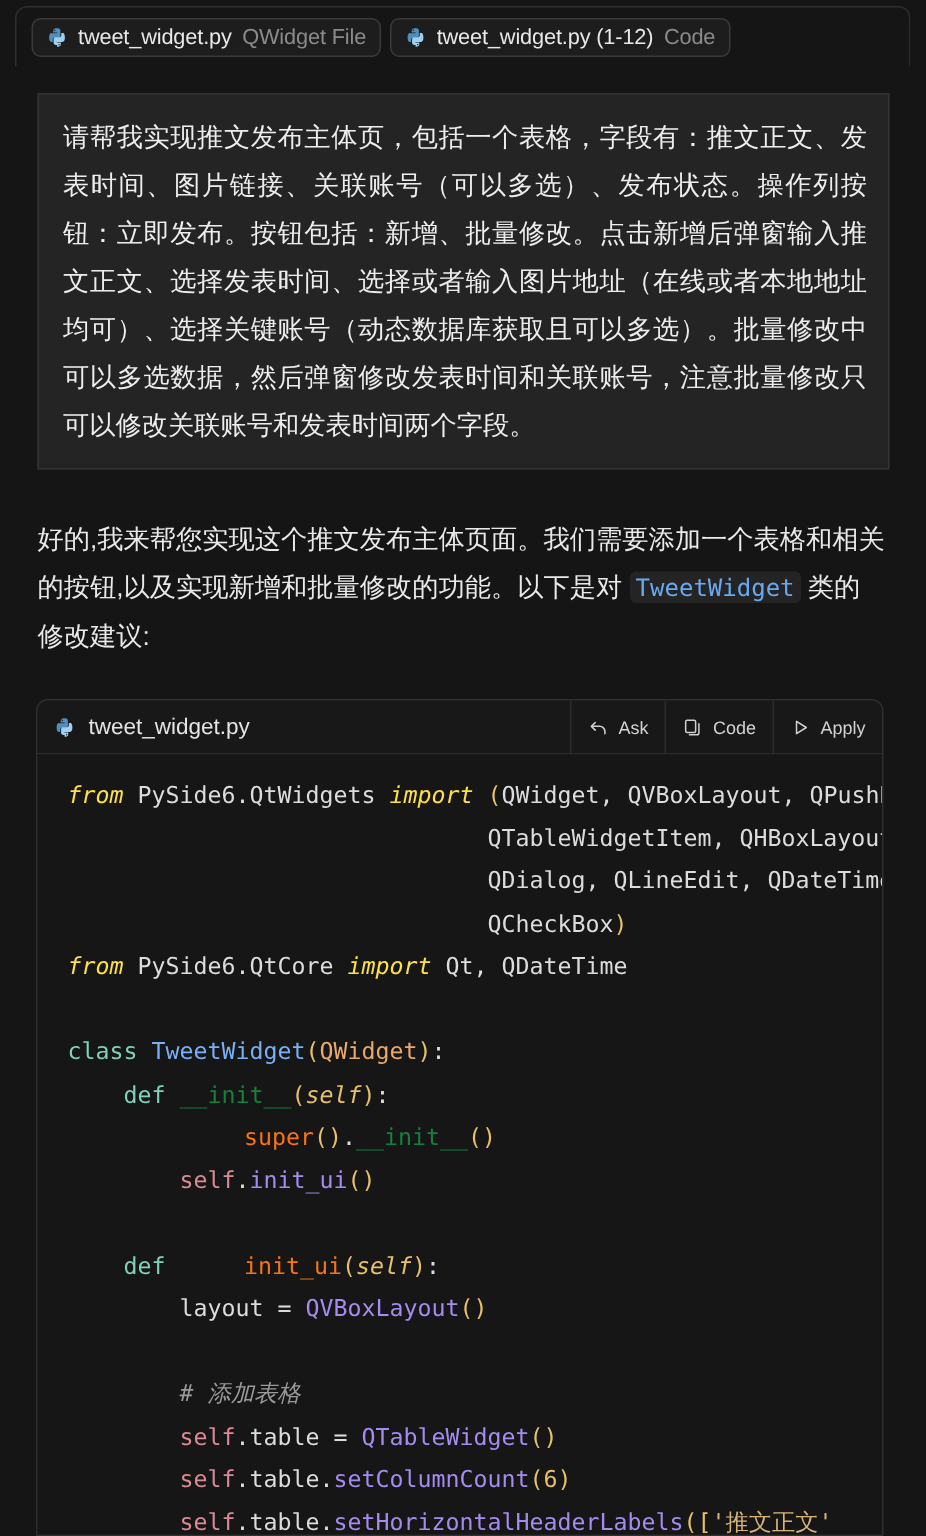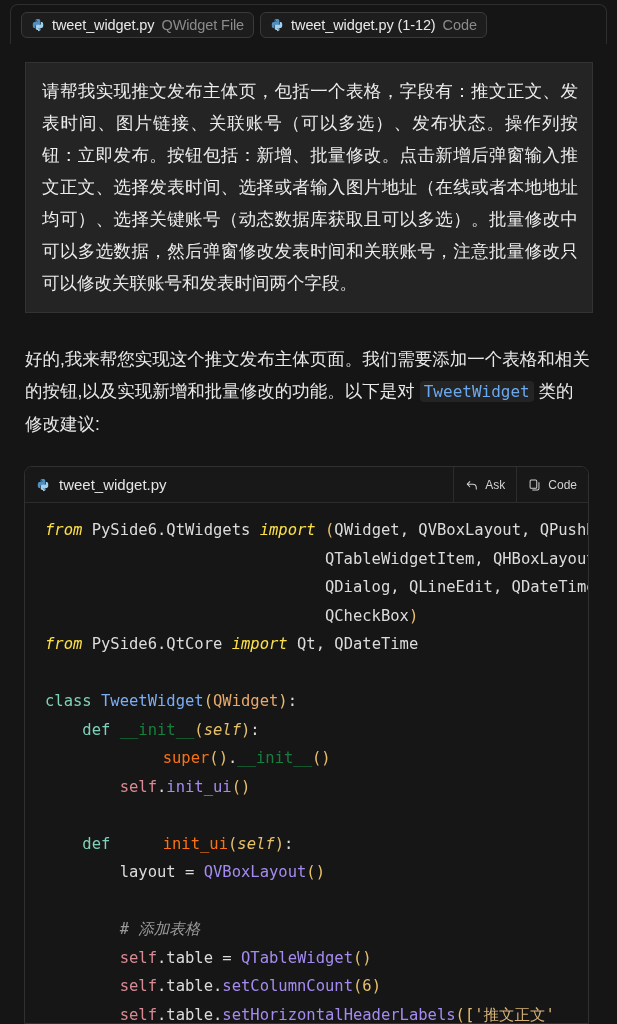--- a/index.html
+++ b/index.html
@@ -263,20 +263,28 @@
       <div class="code-action">
         <span>
           <svg width="14" height="14" viewBox="0 0 16 16" fill="none" aria-hidden="true">
             <rect x="2.4" y="2.4" width="7.6" height="9.4" rx="1.2" stroke="#cfcfcf" stroke-width="1.15"></rect>
             <path d="M5.3 13.6h5.6a1.6 1.6 0 0 0 1.6-1.6V5.1" stroke="#cfcfcf" stroke-width="1.15" stroke-linecap="round"></path>
           </svg>
         </span>
         <span>Code</span>
       </div>
 
+      <div class="code-action">
+        <span>
+          <svg width="14" height="14" viewBox="0 0 16 16" fill="none" aria-hidden="true">
+            <path d="M4.6 3.3 12 8l-7.4 4.7V3.3Z" stroke="#cfcfcf" stroke-width="1.15" stroke-linejoin="round"></path>
+          </svg>
+        </span>
+        <span>Apply</span>
+      </div>
 
     </div>
 
     <div class="code-body" id="code-body"><div class="code-line"><span class="t-kw">from</span><span class="t-plain"> PySide6.QtWidgets </span><span class="t-kw">import</span><span class="t-plain"> </span><span class="t-paren">(</span><span class="t-plain">QWidget, QVBoxLayout, QPushButton, QTableWidget,</span></div><div class="code-line"><span class="t-plain">                              QTableWidgetItem, QHBoxLayout, QHeaderView,</span></div><div class="code-line"><span class="t-plain">                              QDialog, QLineEdit, QDateTimeEdit, QComboBox,</span></div><div class="code-line"><span class="t-plain">                              QCheckBox</span><span class="t-paren">)</span></div><div class="code-line"><span class="t-kw">from</span><span class="t-plain"> PySide6.QtCore </span><span class="t-kw">import</span><span class="t-plain"> Qt, QDateTime</span></div><div class="code-line"><span class="t-plain"></span></div><div class="code-line"><span class="t-kw2">class</span><span class="t-plain"> </span><span class="t-cls">TweetWidget</span><span class="t-paren">(</span><span class="t-type">QWidget</span><span class="t-paren">)</span><span class="t-plain">:</span></div><div class="code-line"><span class="t-plain">    </span><span class="t-kw2">def</span><span class="t-plain"> </span><span class="t-dunder">__init__</span><span class="t-paren">(</span><span class="t-selfp">self</span><span class="t-paren">)</span><span class="t-plain">:</span></div><div class="code-line"><span class="t-plain">        </span><span class="t-fn">super</span><span class="t-paren">()</span><span class="t-plain">.</span><span class="t-dunder">__init__</span><span class="t-paren">()</span></div><div class="code-line"><span class="t-plain">        </span><span class="t-self">self</span><span class="t-plain">.</span><span class="t-call">init_ui</span><span class="t-paren">()</span></div><div class="code-line"><span class="t-plain"></span></div><div class="code-line"><span class="t-plain">    </span><span class="t-kw2">def</span><span class="t-plain"> </span><span class="t-fn">init_ui</span><span class="t-paren">(</span><span class="t-selfp">self</span><span class="t-paren">)</span><span class="t-plain">:</span></div><div class="code-line"><span class="t-plain">        layout </span><span class="t-plain">= </span><span class="t-call">QVBoxLayout</span><span class="t-paren">()</span></div><div class="code-line"><span class="t-plain"></span></div><div class="code-line"><span class="t-plain">        </span><span class="t-comment"># 添加表格</span></div><div class="code-line"><span class="t-plain">        </span><span class="t-self">self</span><span class="t-plain">.table </span><span class="t-plain">= </span><span class="t-call">QTableWidget</span><span class="t-paren">()</span></div><div class="code-line"><span class="t-plain">        </span><span class="t-self">self</span><span class="t-plain">.table.</span><span class="t-call">setColumnCount</span><span class="t-paren">(</span><span class="t-num">6</span><span class="t-paren">)</span></div><div class="code-line"><span class="t-plain">        </span><span class="t-self">self</span><span class="t-plain">.table.</span><span class="t-call">setHorizontalHeaderLabels</span><span class="t-paren">([</span><span class="t-str">'推文正文'</span></div></div>
 
   </div>
 
 </div>
 
 </body></html>

